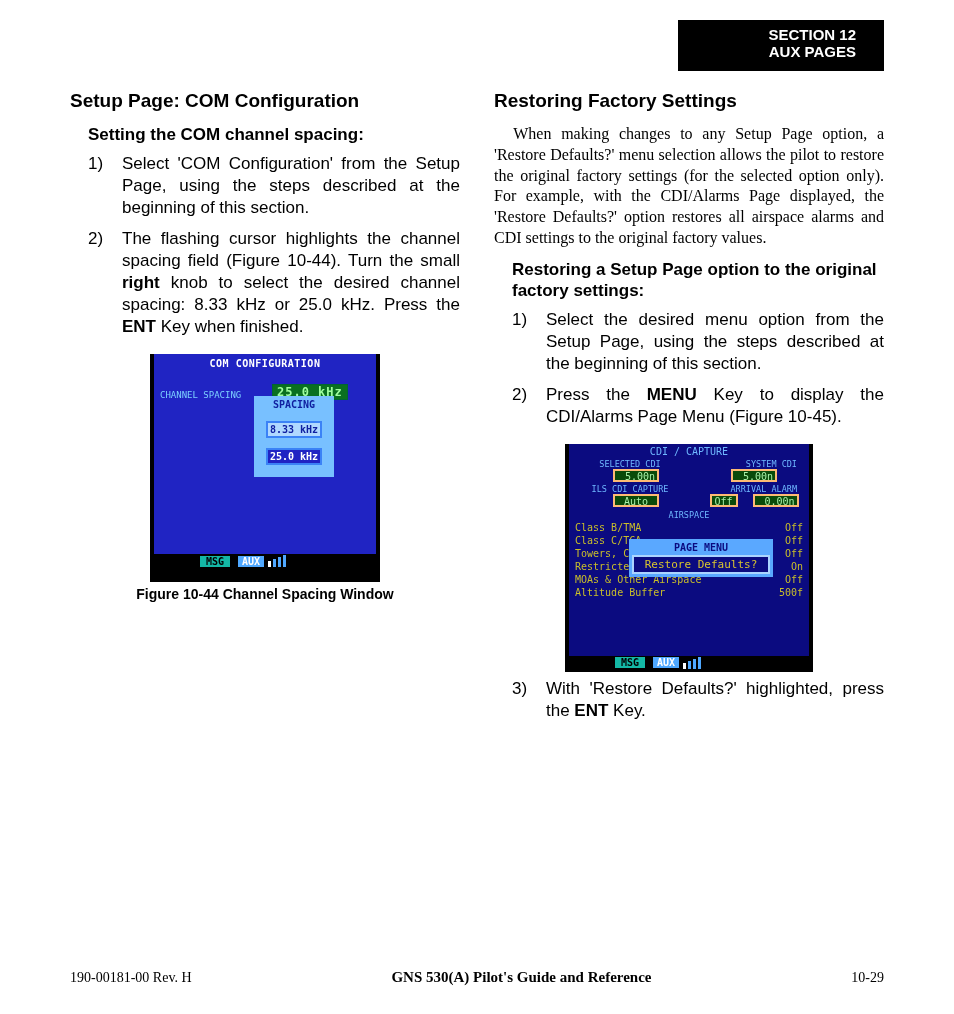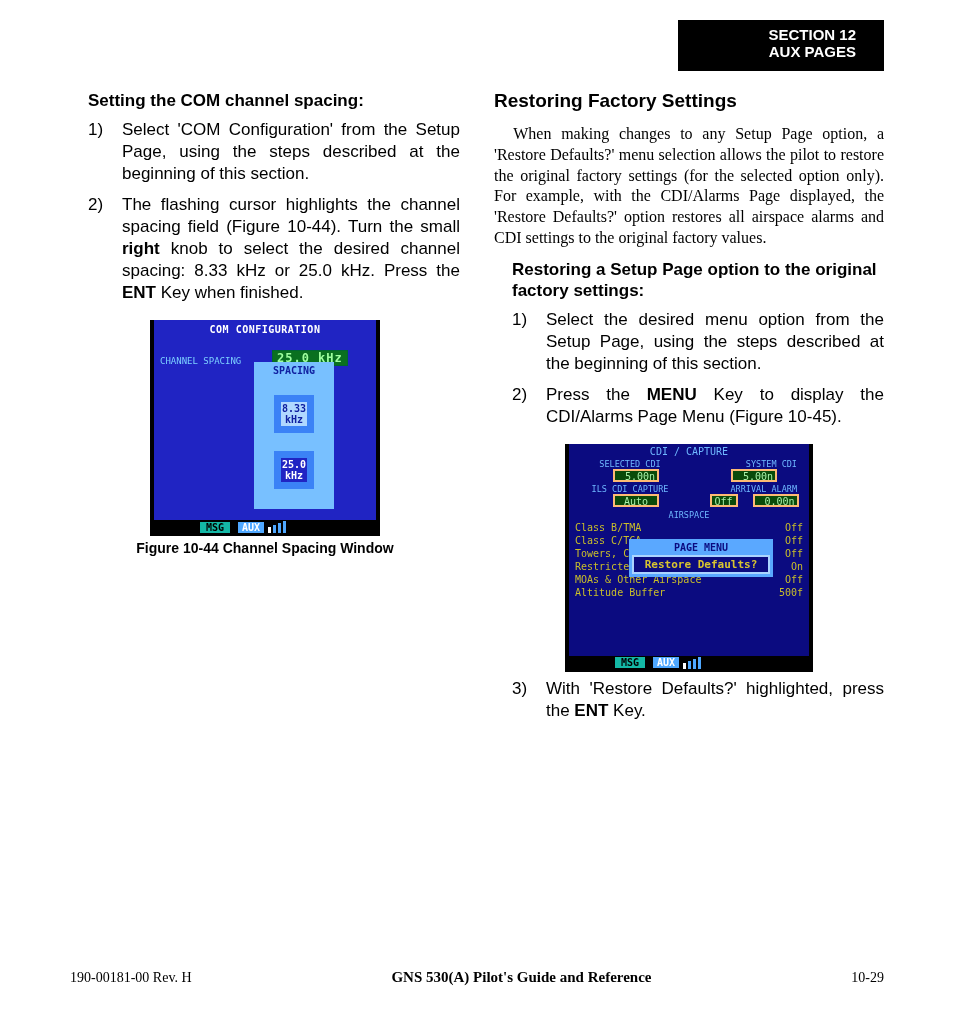--- a/index.html
+++ b/index.html
@@ -92,21 +92,21 @@
     font-size: 14px;
     text-align: center;
     margin-top: 4px;
   }
 
   
   .dev1 {
     width: 230px;
     margin: 0 auto;
     background: #000;
-    padding-bottom: 2px;
+    padding-bottom: 14px;
   }
   .dev1-screen {
     background: #2024c3;
     color: #fff;
     font-family: "Lucida Console", monospace;
     font-size: 10px;
     position: relative;
     width: 222px;
     margin: 0 auto;
     height: 200px;
@@ -118,21 +118,21 @@
     background: #0a7020; color: #9fff9f; font-size: 12px; font-weight: bold;
     padding: 0 4px; border: 1px solid #063; letter-spacing: 1px;
   }
   .dev1-popup {
     position: absolute; left: 100px; top: 42px;
     border: 2px solid #78c0ff; background: #78c0ff;
     font-size: 10px;
     width: 76px;
   }
   .dev1-popup .ptitle { background: #78c0ff; color: #1020a0; font-weight: bold; text-align: center; padding:1px 0;}
-  .dev1-popup .opt { background:#2024c3; color:#fff; border:7px solid #3b82f6; margin:18px; text-align:center; font-weight:bold; padding:1px 0;}
+  .dev1-popup .opt { background:#2024c3; color:#fff; border:2px solid #3b82f6; margin:10px; text-align:center; font-weight:bold; padding:1px 0;}
   .dev1-popup .opt.sel { background:#b0d8ff; color:#1020a0; }
   .statusbar {
     background:#000; display:flex; height:14px; align-items:center; font-family:monospace;
     font-size:10px; color:#fff; font-weight:bold;
   }
   .statusbar .msg { background:#14b8a6; color:#000; padding:0 6px; margin-left:50px;}
   .statusbar .aux { background:#4fa8ff; color:#fff; padding:0 4px; margin-left:8px;}
   .statusbar .bars { display:inline-flex; gap:2px; margin-left:4px; align-items:flex-end;}
   .statusbar .bars span { width:3px; background:#4fa8ff;}
   .statusbar .bars span:nth-child(1){height:6px;background:#fff;}
@@ -162,21 +162,21 @@
   }
   .dev2 .half { width:110px; }
   .dev2-list { padding:1px 6px 0 6px; }
   .dev2-list .line { display:flex; justify-content:space-between; color:#cabf29; font-size:10px; line-height:13px;}
   .dev2-list .line .v { color:#cabf29; }
   .dev2-menu {
     position:absolute; top:95px; left:60px; width:140px;
     border:2px solid #5aa8ff; background:#5aa8ff; z-index:2;
   }
   .dev2-menu .mtitle{ background:#5aa8ff; color:#0b0b80; text-align:center; font-weight:bold; font-size:10px; padding:1px 0;}
-  .dev2-menu .mitem{ background:#0b0b80; color:#d8c430; text-align:center; font-size:11px; padding:1px 2px; margin:1px; border:2px solid #aad4ff; font-weight:bold;}
+  .dev2-menu .mitem{ background:#0b0b80; color:#d8c430; text-align:center; font-size:11px; padding:1px 2px; margin:1px; border:2px solid #aad4ff; font-weight:normal;}
 
   .footer {
     position:absolute;
     bottom: 28px;
     left: 70px; right:70px;
     font-family: Liberation Serif, serif;
     font-size: 14px;
     display:flex;
     justify-content:space-between;
     align-items:baseline;
@@ -188,20 +188,21 @@
 
 <div class="page">
   <div class="section-tag">
     <div>SECTION 12</div>
     <div>AUX PAGES</div>
   </div>
 
   <div class="cols">
 
     <div class="col">
+      <h2>Setup Page: COM Configuration</h2>
       <div class="indent-block">
         <h3>Setting the COM channel spacing:</h3>
         <ol>
           <li>
             <span class="num">1)</span>
             <span class="txt">Select 'COM Configuration' from the Setup Page, using the steps described at the beginning of this section.</span>
           </li>
           <li>
             <span class="num">2)</span>
             <span class="txt">The flashing cursor highlights the channel spacing field (Figure 10-44). Turn the small <b>right</b> knob to select the desired channel spacing: 8.33 kHz or 25.0 kHz. Press the <b>ENT</b> Key when finished.</span>

